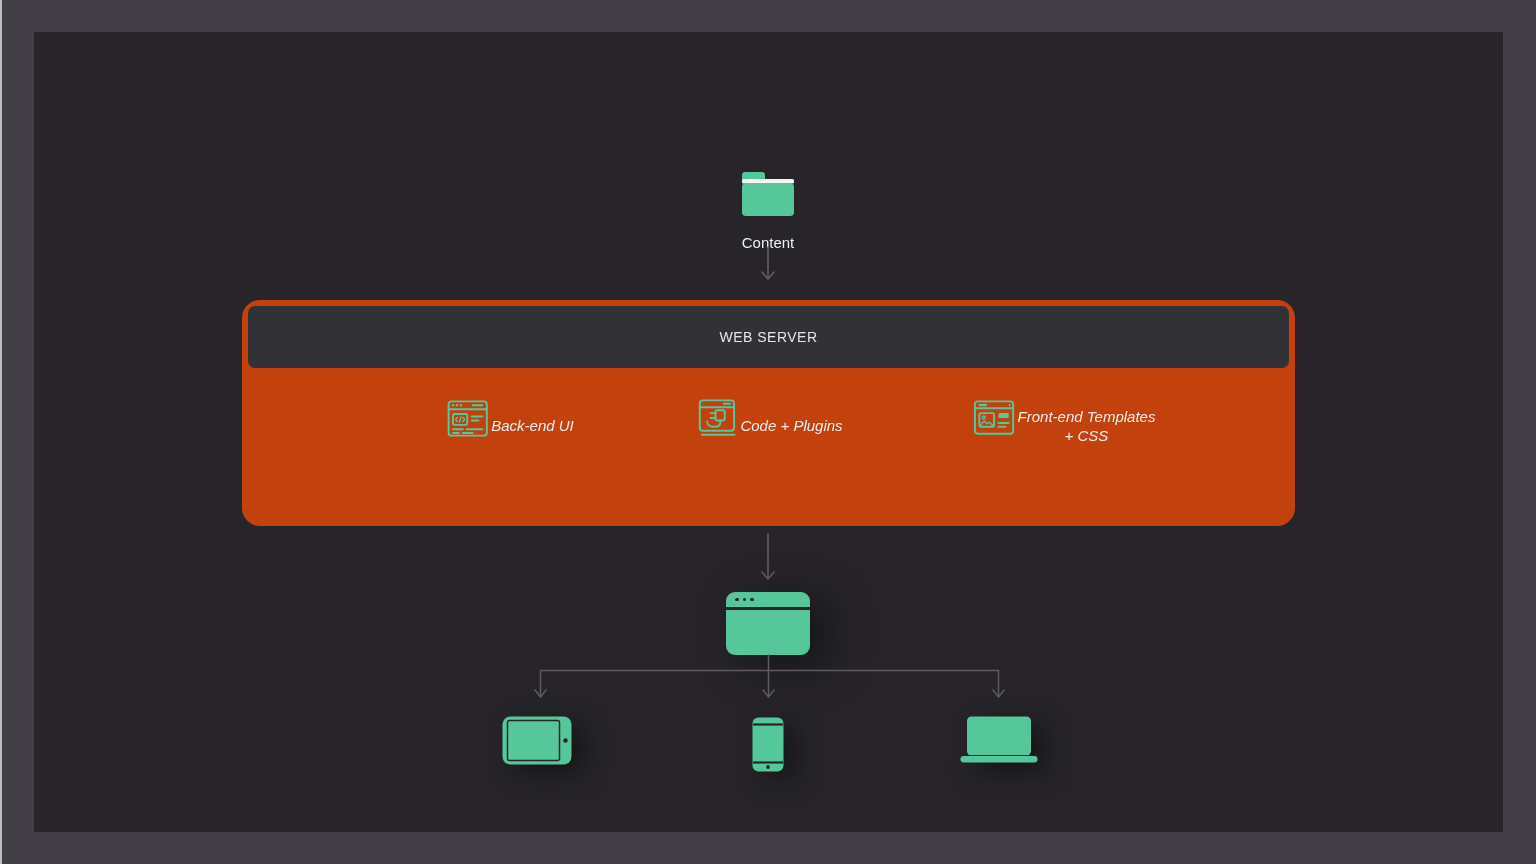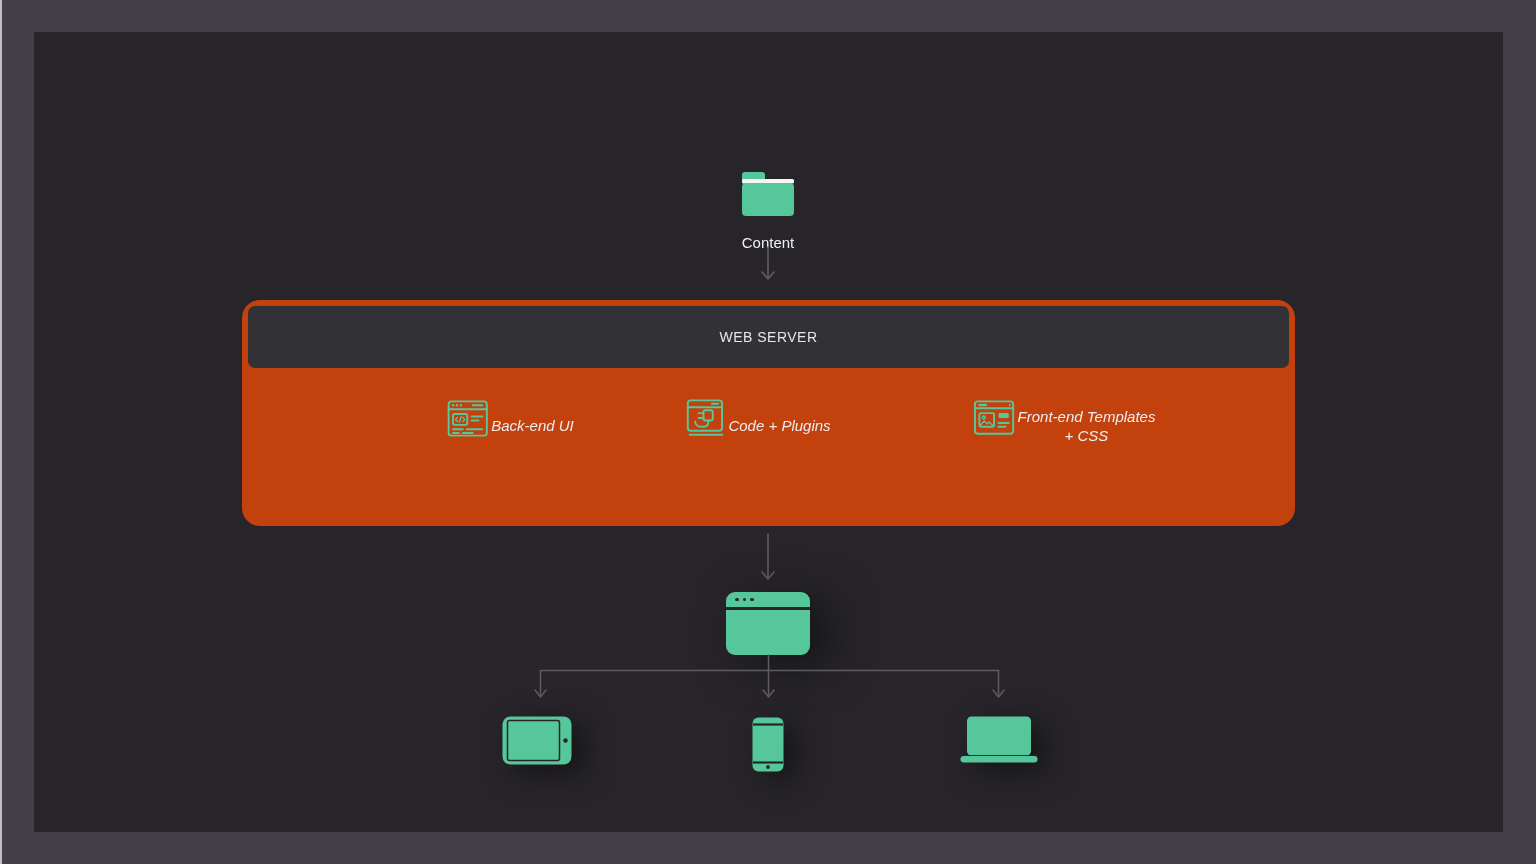--- a/index.html
+++ b/index.html
@@ -99,21 +99,21 @@
             <circle cx="13" cy="10.5" r="1.2"></circle>
             <circle cx="17" cy="10.5" r="1.2"></circle>
         </g>
       </svg>
       <div class="item-label">
         <div>Back-end UI</div>
         <div></div>
       </div>
     </div>
 
-    <div class="panel-item" style="left:514px;">
+    <div class="panel-item" style="left:526px;">
       <svg class="item-icon" width="47" height="47" viewBox="0 0 48 48">
         <g stroke="#55c79b" stroke-width="2" fill="none" stroke-linecap="round" stroke-linejoin="round">
           <rect x="6.5" y="5.5" width="35" height="31" rx="3"></rect>
           <path d="M6.5 12.5 H41.5"></path>
           <path d="M31 9 H37.5"></path>
           <rect x="22.5" y="15.5" width="9.5" height="10.5" rx="2"></rect>
           <path d="M22.5 18.5 H17.5"></path>
             <path d="M22.5 23.5 H17.5"></path>
           <path d="M27.5 26 V28 C27.5 31 24.5 32.5 21 32.5 C16.5 32.5 14 30 14 27"></path>
           <path d="M8.5 40.5 H42"></path>

